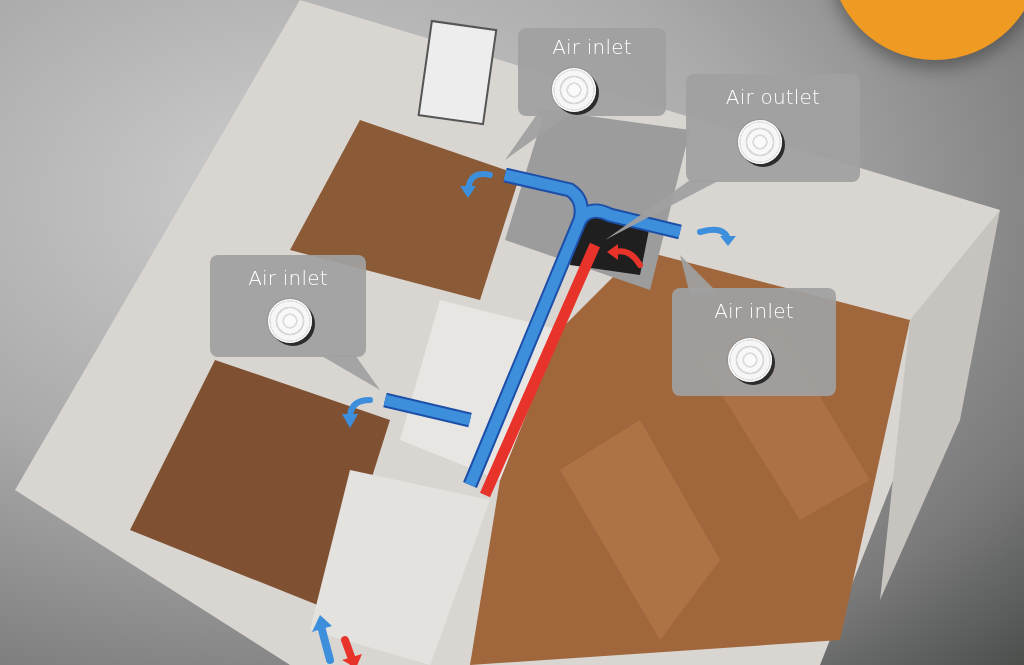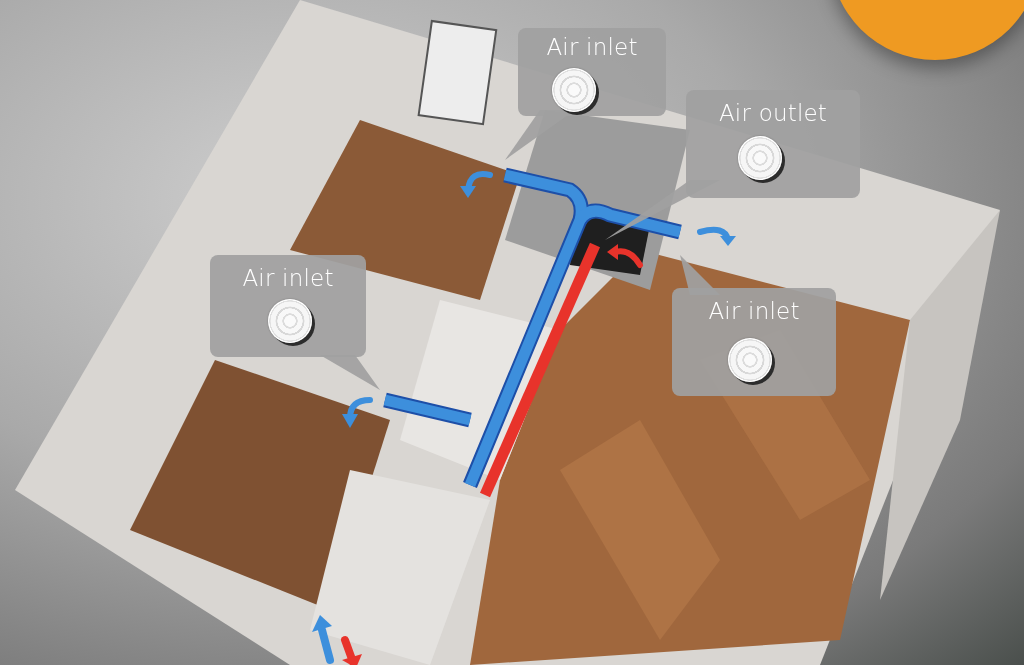--- a/index.html
+++ b/index.html
@@ -5,21 +5,21 @@
   html, body { margin: 0; padding: 0; }
   body { width: 1024px; height: 665px; overflow: hidden; position: relative;
          background: #8f8f8f; font-family: "DejaVu Sans", sans-serif; }
   .scene { position: absolute; inset: 0; overflow: hidden;
            background: radial-gradient(ellipse at 30% 30%, #cfcfcf 0%, #a9a9a9 45%, #7a7a7a 80%, #4a4f4c 100%); }
   .orange-badge { position: absolute; left: 830px; top: -150px; width: 210px; height: 210px;
                   border-radius: 50%; background: #ef9a22; box-shadow: 0 8px 18px rgba(0,0,0,.35); }
   svg.house { position: absolute; left: 0; top: 0; }
   .callout { position: absolute; background: rgba(160,160,160,0.93); border-radius: 8px;
              color: #ffffff; text-align: center; }
-  .callout .label { display: block; font-size: 23px; line-height: 34px; margin-top: 2px;
+  .callout .label { display: block; font-size: 20px; line-height: 34px; margin-top: 2px;
                     font-family: "DejaVu Sans", sans-serif; font-weight: 300; letter-spacing: 0.2px; }
   .vent { position: absolute; width: 44px; height: 44px; border-radius: 50%;
           background: radial-gradient(circle, #fafafa 0 18%, #dcdcdc 19% 24%, #f8f8f8 25% 40%, #d8d8d8 41% 46%, #f6f6f6 47% 62%, #e0e0e0 63% 66%, #ffffff 67% 100%);
           box-shadow: 3px 3px 0 #2c2c2c, 0 0 2px rgba(0,0,0,.3); }
 </style>
 </head>
 <body>
 
 <div class="scene">
   <div class="orange-badge"></div>
@@ -80,21 +80,21 @@
     <polygon points="690,180 720,180 605,240" fill="rgba(160,160,160,0.93)"></polygon>
     <polygon points="320,355 355,355 380,390" fill="rgba(160,160,160,0.93)"></polygon>
     <polygon points="690,295 720,295 680,255" fill="rgba(160,160,160,0.93)"></polygon>
   </svg>
 
   <div class="callout" style="left:518px; top:28px; width:148px; height:88px;">
     <span class="label">Air inlet</span>
     <div class="vent" style="left:34px; top:40px;"></div>
   </div>
 
-  <div class="callout" style="left:686px; top:90px; width:174px; height:108px;">
+  <div class="callout" style="left:686px; top:74px; width:174px; height:108px;">
     <span class="label" style="margin-top:6px;">Air outlet</span>
     <div class="vent" style="left:52px; top:46px;"></div>
   </div>
 
   <div class="callout" style="left:210px; top:255px; width:156px; height:102px;">
     <span class="label" style="margin-top:6px;">Air inlet</span>
     <div class="vent" style="left:58px; top:44px;"></div>
   </div>
 
   <div class="callout" style="left:672px; top:288px; width:164px; height:108px;">

